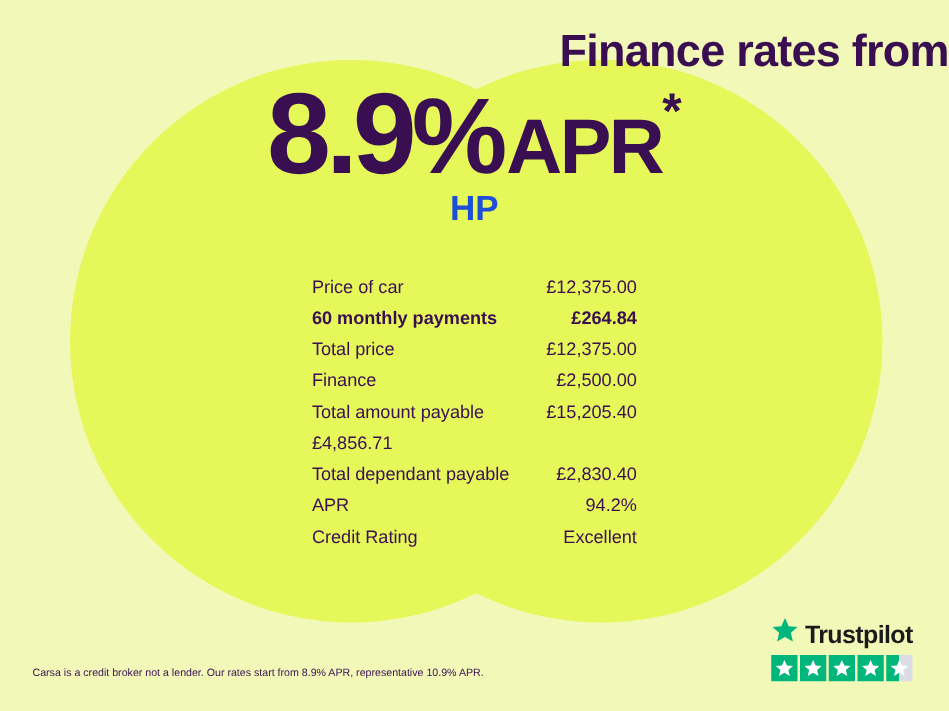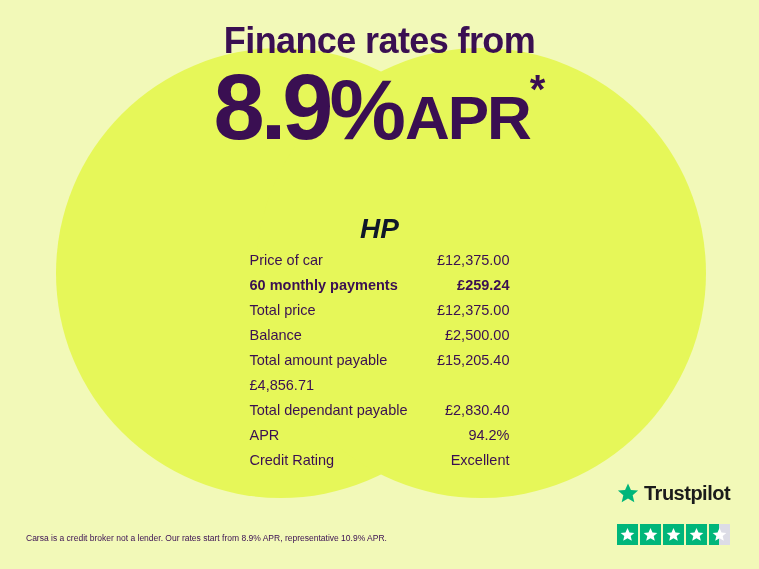--- a/index.html
+++ b/index.html
@@ -37,21 +37,21 @@
   }
 
   .content {
     position: relative;
     z-index: 2;
     width: 100%;
     height: 100%;
   }
 
   .headline {
-    text-align: center;
+    text-align: right;
     color: #3a0f52;
     font-weight: bold;
     font-size: 36px;
     letter-spacing: -0.6px;
     padding-top: 20px;
   }
 
   .bigrate {
     text-align: center;
     color: #3a0f52;
@@ -75,30 +75,28 @@
   }
   .bigrate .star {
     font-size: 40px;
     vertical-align: top;
     position: relative;
     top: 6px;
   }
 
   .product-title {
     text-align: center;
-    color: #0f172a;
+    color: #1d4ed8;
     font-weight: bold;
     font-size: 28px;
-    margin-top: 62px;
-    font-style: italic;
   }
 
   .table {
     width: 260px;
-    margin: 2px auto 0 auto;
+    margin: 34px auto 0 auto;
     color: #3a0f52;
     font-size: 14.5px;
   }
   .row {
     display: flex;
     justify-content: space-between;
     align-items: baseline;
     padding: 4.5px 0;
   }
   .row .label { text-align: left; }
@@ -117,23 +115,23 @@
   }
 
   .trustpilot {
     position: absolute;
     right: 24px;
     bottom: 24px;
     width: 118px;
   }
   .tp-top {
     display: flex;
-    align-items: flex-start;
+    align-items: flex-end;
     gap: 5px;
-    margin-bottom: 16px;
+    margin-bottom: 4px;
   }
   .tp-name {
     color: #1b1b1b;
     font-weight: bold;
     font-size: 20px;
     letter-spacing: -0.5px;
   }
   .tp-stars {
     display: flex;
     gap: 2px;
@@ -169,28 +167,28 @@
 
   <div class="product-title">HP</div>
 
   <div class="table">
     <div class="row">
       <span class="label">Price of car</span>
       <span class="value">£12,375.00</span>
     </div>
     <div class="row bold">
       <span class="label">60 monthly payments</span>
-      <span class="value">£259.24</span>
+      <span class="value">£264.84</span>
     </div>
     <div class="row">
       <span class="label">Total price</span>
       <span class="value">£12,375.00</span>
     </div>
     <div class="row">
-      <span class="label">Balance</span>
+      <span class="label">Finance</span>
       <span class="value">£2,500.00</span>
     </div>
     <div class="row">
       <span class="label">Total amount payable</span>
       <span class="value">£15,205.40</span>
     </div>
     <div class="row">
       <span class="value">£4,856.71</span>
     </div>
     <div class="row">

